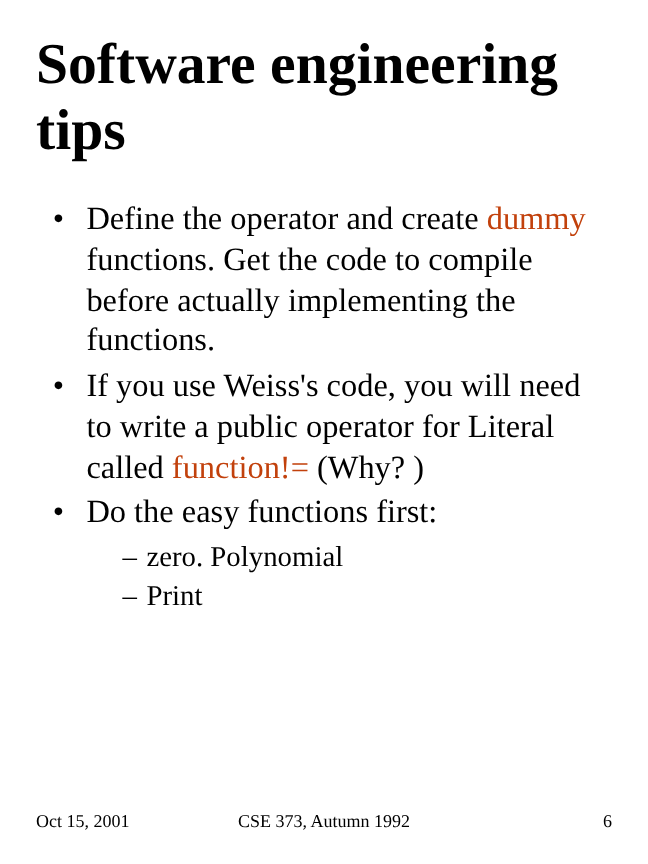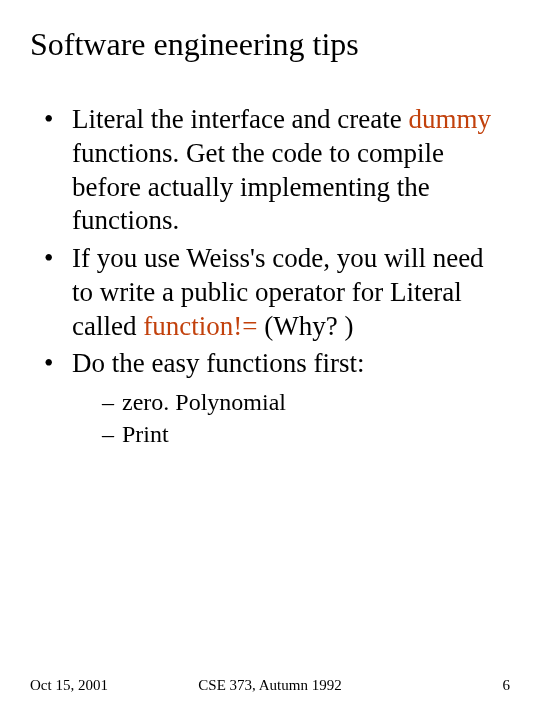--- a/index.html
+++ b/index.html
@@ -13,23 +13,23 @@
     position: relative;
     box-sizing: border-box;
   }
   .slide {
     padding: 20px 30px 0 30px;
     box-sizing: border-box;
     height: 100%;
     position: relative;
   }
   .title {
-    font-size: 32px;
-    font-weight: normal;
-    margin: 0 0 40px 0;
+    font-size: 48px;
+    font-weight: bold;
+    margin: 0 0 30px 0;
     padding-top: 6px;
   }
   ul.main {
     list-style: none;
     padding: 0;
     margin: 0 0 0 14px;
     font-size: 27px;
     line-height: 1.25;
   }
   ul.main > li {
@@ -84,21 +84,21 @@
   }
 </style>
 </head>
 <body>
 
 <div class="slide">
   <h1 class="title">Software engineering tips</h1>
 
   <ul class="main">
     <li>
-      <span>Literal the interface and create </span><span class="red">dummy</span><span> functions.  Get the code to compile before actually implementing the functions.</span>
+      <span>Define the operator and create </span><span class="red">dummy</span><span> functions.  Get the code to compile before actually implementing the functions.</span>
     </li>
     <li>
       <span>If you use Weiss's code, you will need to write a public operator for Literal called </span><span class="red">function!=</span><span>   (Why? )</span>
     </li>
     <li>
       <span>Do the easy functions first:</span><span class="red"></span><span></span>
       <ul class="sub">
         <li>zero. Polynomial</li>
         <li>Print</li>
       </ul>

